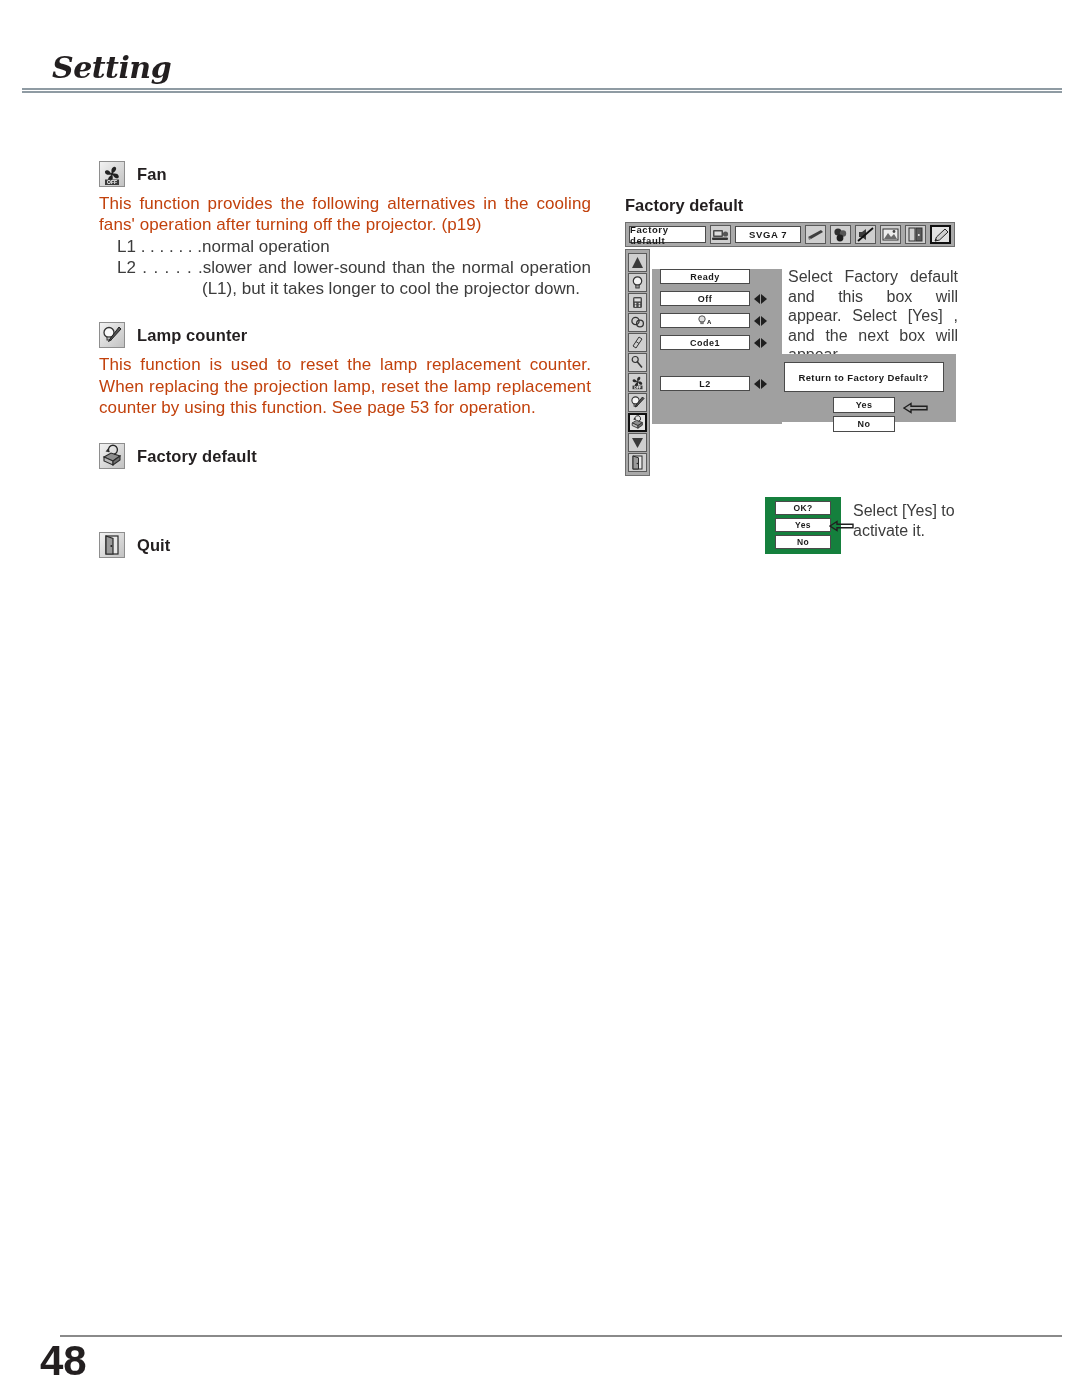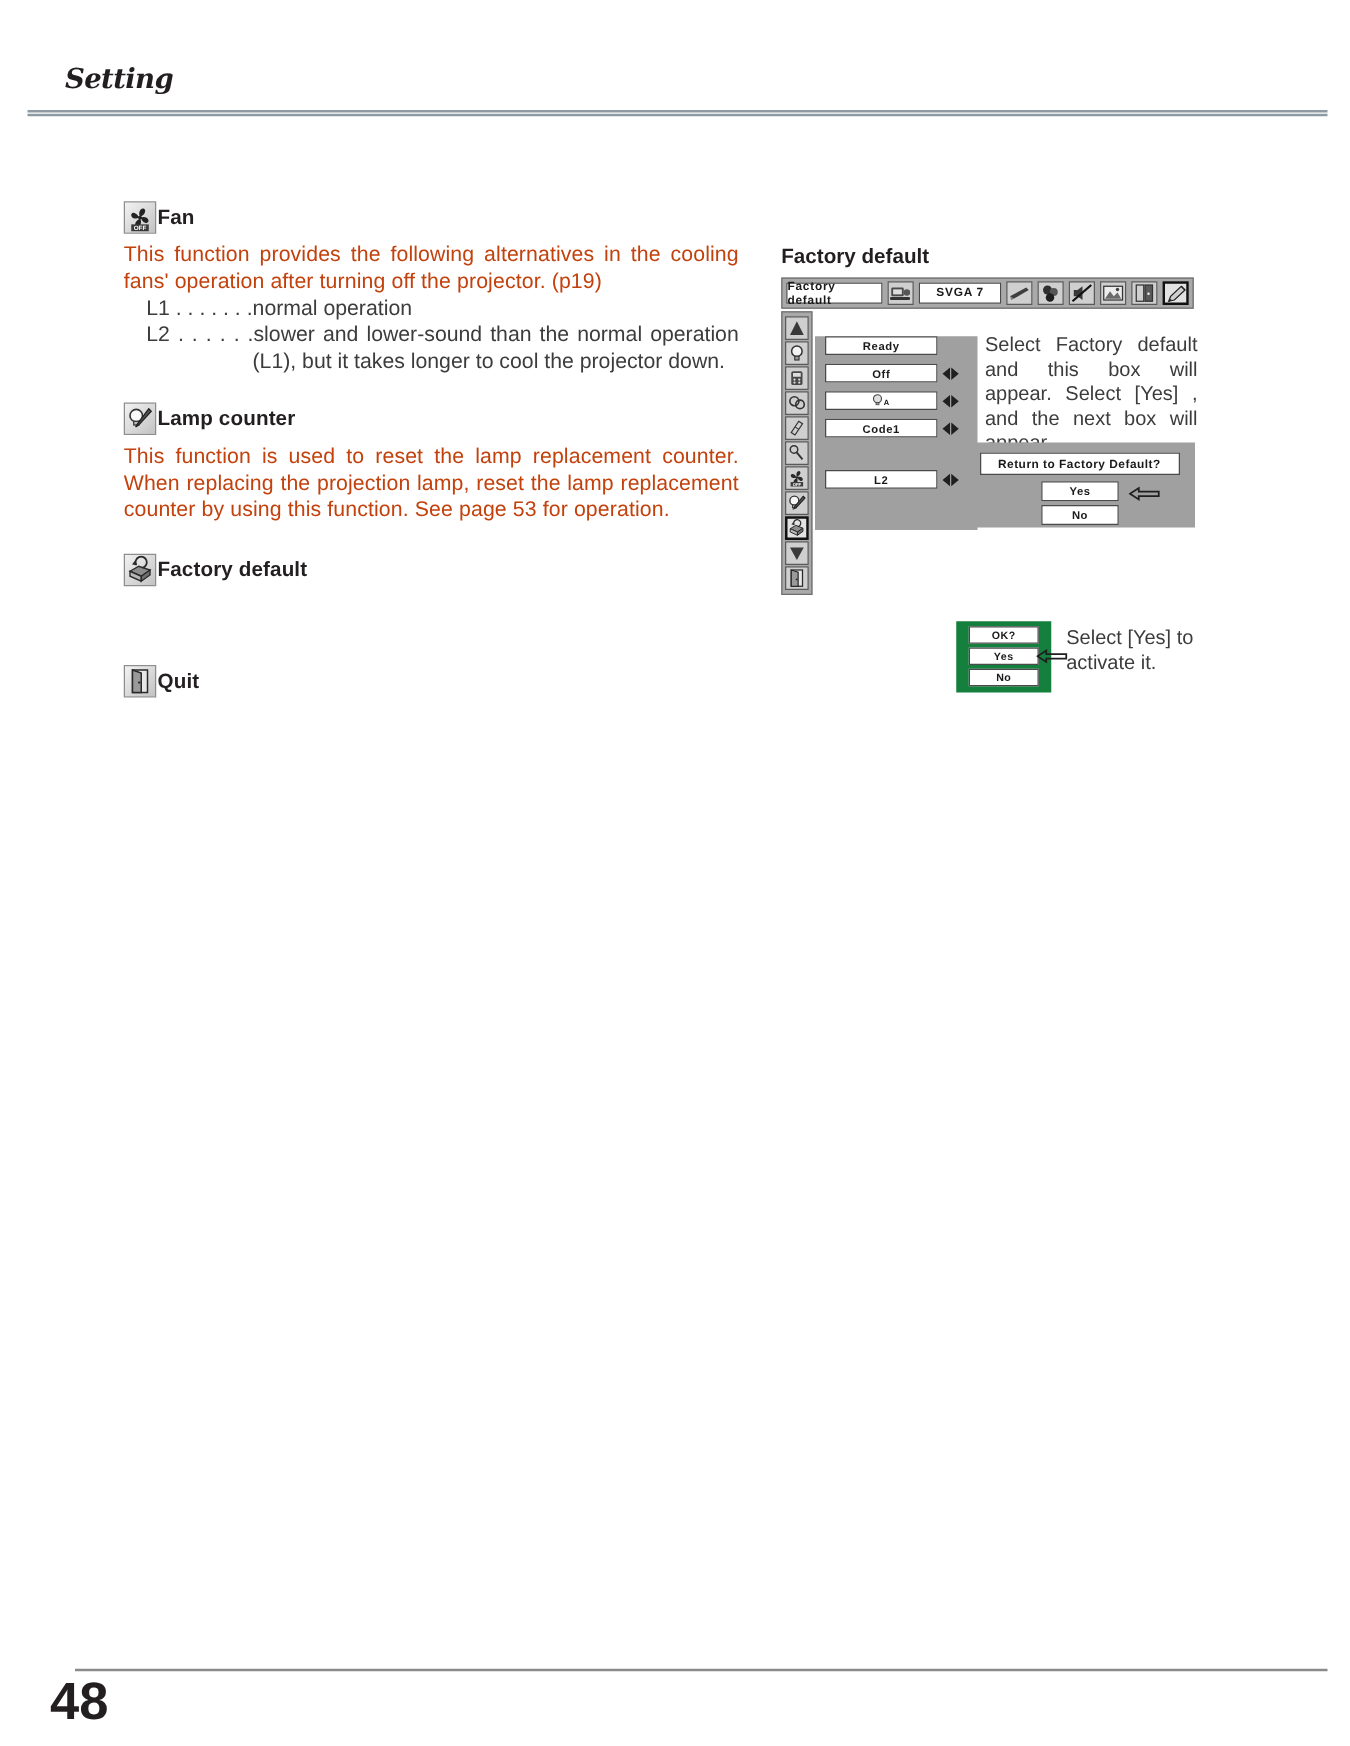--- a/index.html
+++ b/index.html
@@ -17,21 +17,21 @@
   }
 
   
   .page-title {
     position: absolute;
     left: 52px;
     top: 50px;
     font-family: "DejaVu Serif", serif;
     font-style: italic;
     font-weight: bold;
-    font-size: 22px;
+    font-size: 30px;
     letter-spacing: -0.5px;
     color: #231f20;
   }
   .header-rule {
     position: absolute;
     left: 22px;
     top: 88px;
     width: 1040px;
     height: 5px;
   }
@@ -67,21 +67,21 @@
   .left-col {
     position: absolute;
     left: 99px;
     top: 160px;
     width: 492px;
   }
   .sec { position: relative; }
   .sec-head {
     display: flex;
     align-items: center;
-    gap: 1px;
+    gap: 12px;
     margin-bottom: 6px;
   }
   .sec-head h2 {
     margin: 0;
     font-size: 16.5px;
     font-weight: bold;
     line-height: 26px;
     color: #231f20;
     letter-spacing: 0.1px;
   }
@@ -260,21 +260,21 @@
     left: 146px;
     top: 105px;
     width: 185px;
     height: 68px;
     background: #a0a0a0;
     box-sizing: border-box;
     padding-top: 8px;
   }
   .dlg-title {
     width: 160px;
-    height: 18px;
+    height: 30px;
     margin: 0 auto;
     background: #fff;
     border: 1px solid #4a4a4a;
     box-sizing: border-box;
     display: flex; align-items: center; justify-content: center;
     font-size: 9.5px; font-weight: bold; color: #1a1a1a;
     letter-spacing: 0.4px;
   }
   .dlg-btn {
     width: 62px;

